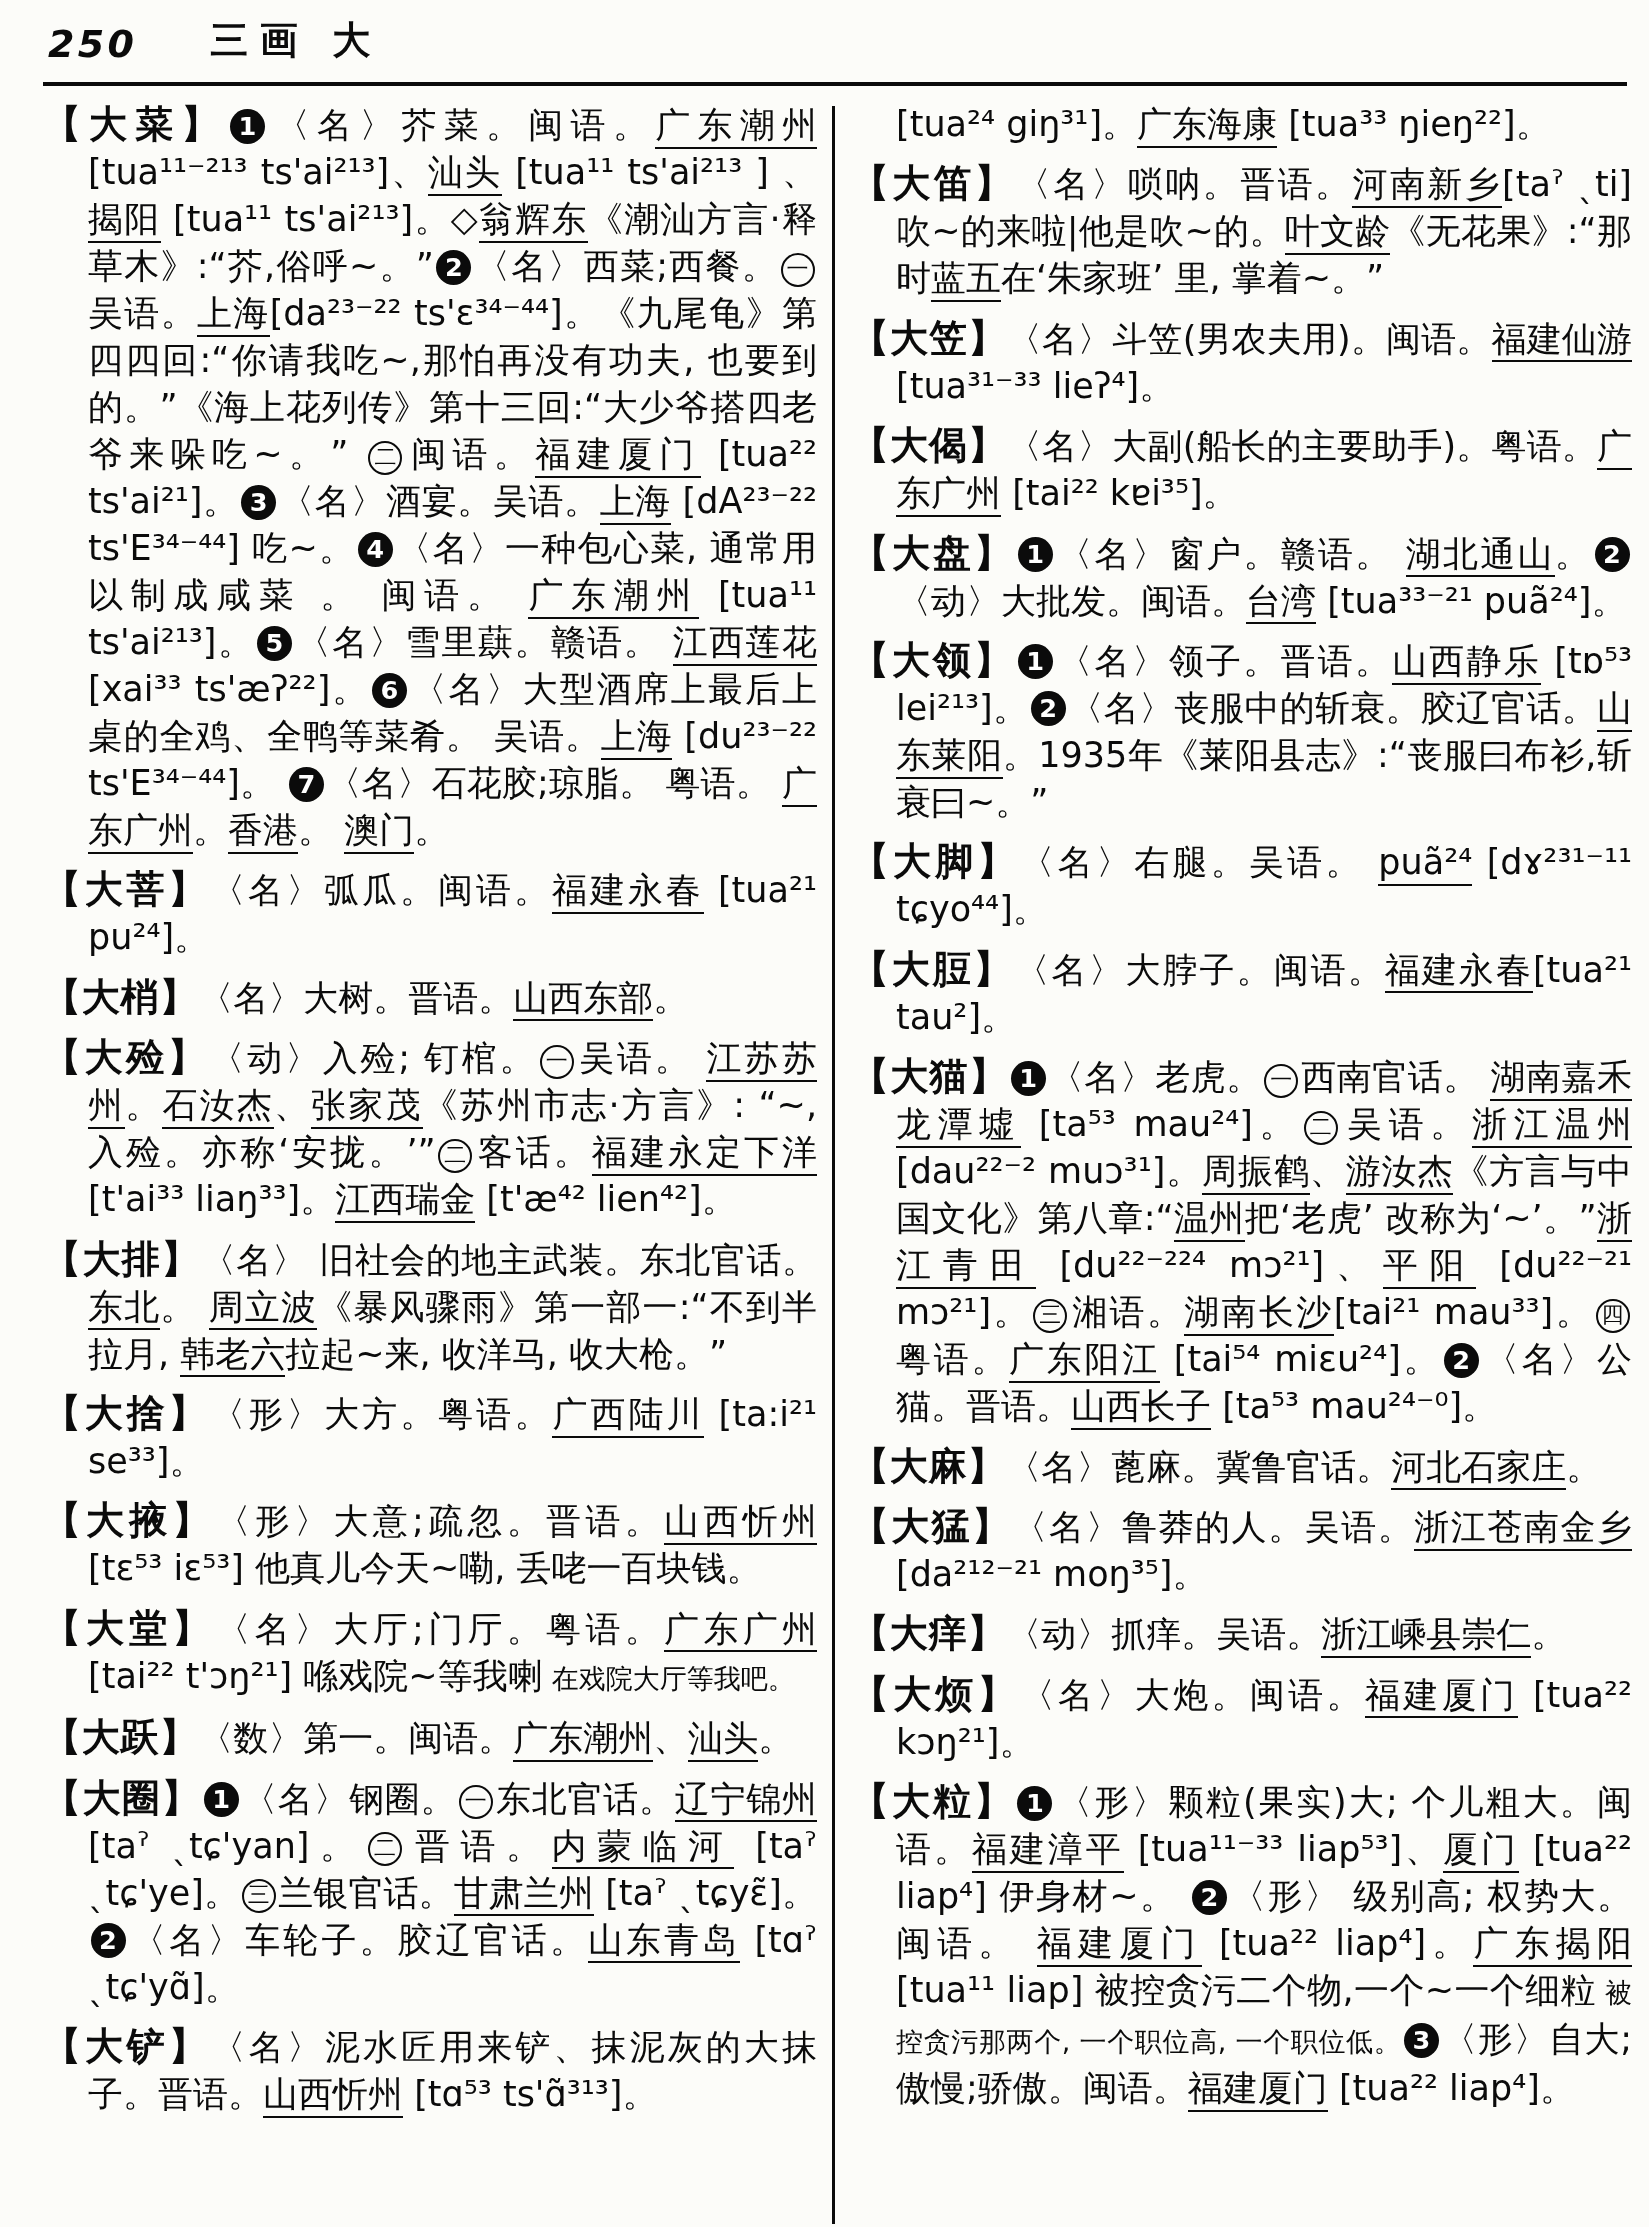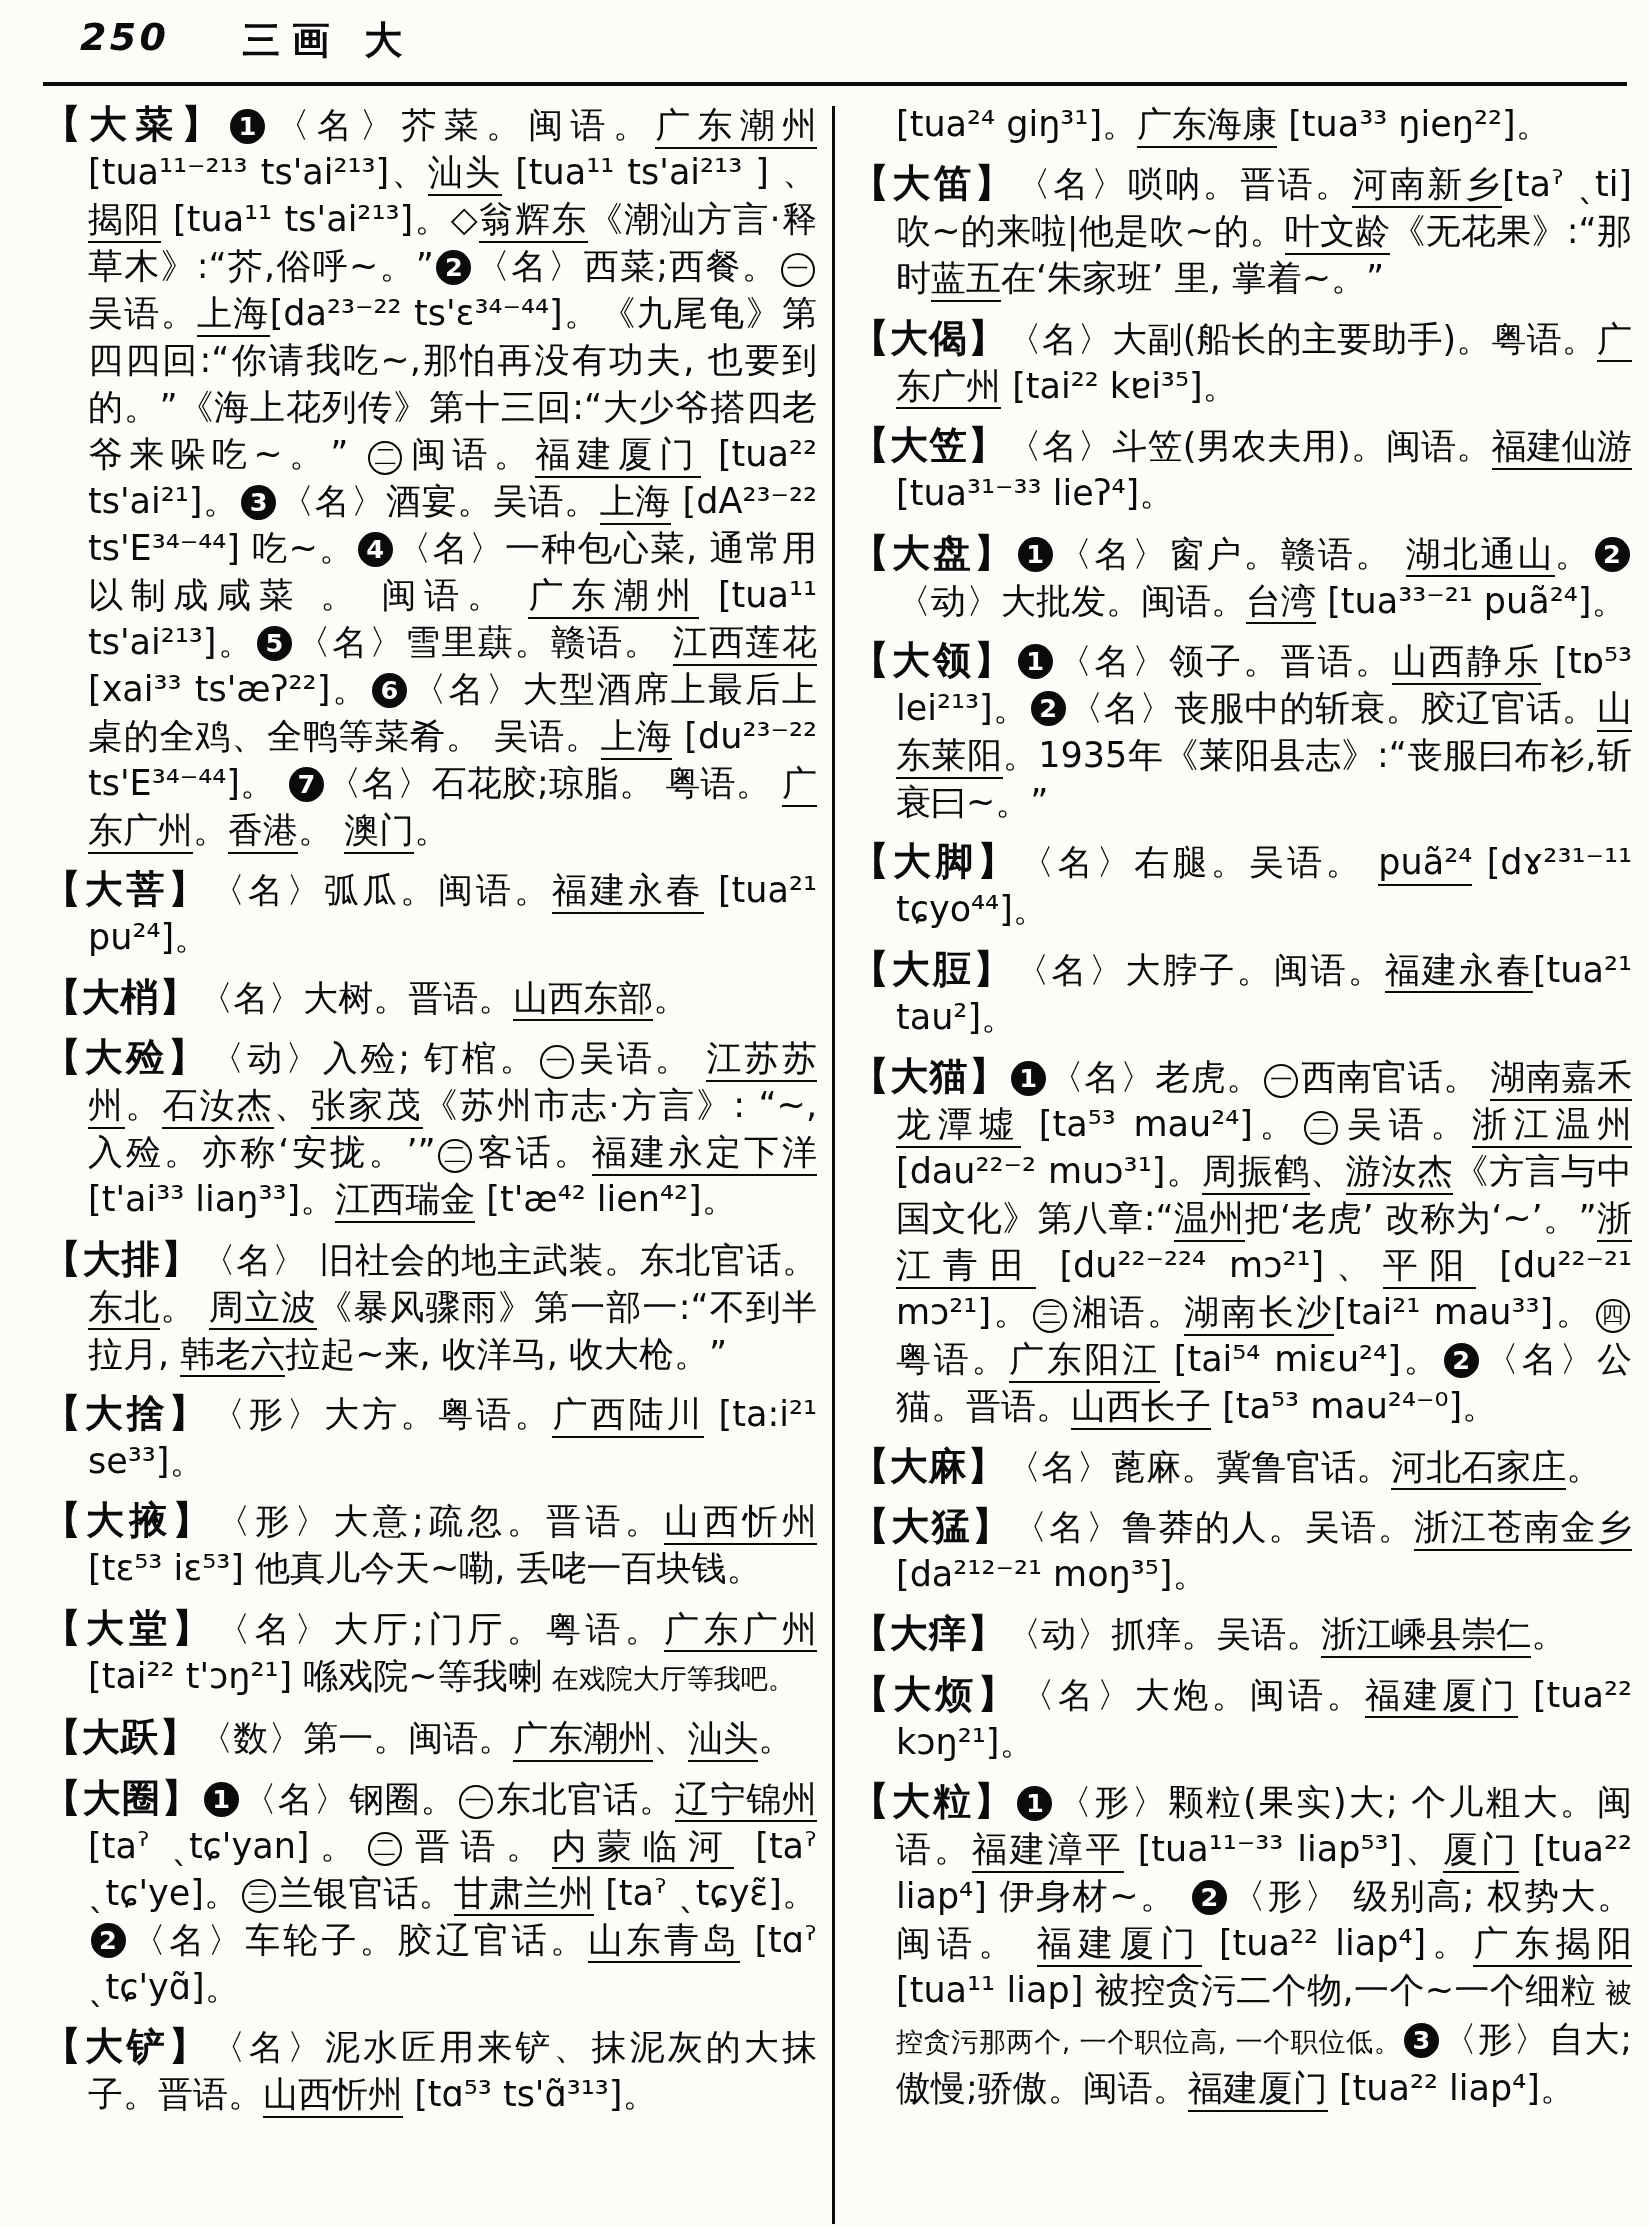--- a/index.html
+++ b/index.html
@@ -5,23 +5,23 @@
   html,body{margin:0;padding:0;background:#d8d5cd;}
   .page{
     position:relative;
     width:1650px;height:2227px;
     background:#fcfcf9;
     color:#0b0b0b;
     font-family:"DejaVu Sans","Liberation Sans",sans-serif;
     overflow:hidden;
   }
   .pg-header{
-    position:absolute;top:15px;left:80px;right:33px;
+    position:absolute;top:15px;left:48px;right:33px;
     font-size:38px;font-weight:700;
-    display:flex;align-items:flex-start;
+    display:flex;align-items:flex-end;
   }
   .pg-num{font-style:italic;letter-spacing:3.3px;}
   .pg-section{margin-left:73px;letter-spacing:11.5px;}
   .pg-radical{margin-left:23px;}
   .pg-rule{
     position:absolute;left:43px;right:23px;top:82px;height:4.1px;
     background:#0b0b0b;
   }
   .cols{
     position:absolute;top:101px;left:43px;right:18px;bottom:3.3px;
@@ -76,22 +76,22 @@
         <p class="entry"><span class="head">【大掖】</span><span class="body">〈形〉大意;疏忽。晋语。<span class="u">山西忻州</span> [tɛ⁵³ iɛ⁵³] 他真儿今天~嘞, 丢咾一百块钱。</span></p>
         <p class="entry"><span class="head">【大堂】</span><span class="body">〈名〉大厅;门厅。粤语。<span class="u">广东广州</span>[tai²² t'ɔŋ²¹] 喺戏院~等我喇<span class="sm">在戏院大厅等我吧。</span></span></p>
         <p class="entry"><span class="head">【大跃】</span><span class="body">〈数〉第一。闽语。<span class="u">广东潮州</span>、<span class="u">汕头</span>。</span></p>
         <p class="entry"><span class="head">【大圈】</span><span class="body"><span class="bn">1</span>〈名〉钢圈。<span class="wn">一</span>东北官话。<span class="u">辽宁锦州</span> [taˀ ˎtɕ'yan]。<span class="wn">二</span>晋语。<span class="u">内蒙临河</span> [taˀ ˎtɕ'ye]。<span class="wn">三</span>兰银官话。<span class="u">甘肃兰州</span> [taˀ ˎtɕyɛ̃]。<span class="bn">2</span>〈名〉车轮子。胶辽官话。<span class="u">山东青岛</span> [tɑˀ ˎtɕ'yɑ̃]。</span></p>
         <p class="entry"><span class="head">【大铲】</span><span class="body">〈名〉泥水匠用来铲、抹泥灰的大抹子。晋语。<span class="u">山西忻州</span> [tɑ⁵³ ts'ɑ̃³¹³]。</span></p>
       </div>
     <div class="col-divider"></div>
     <div class="col right" id="col-right">
         <p class="entry cont"><span class="body">[tua²⁴ giŋ³¹]。<span class="u">广东海康</span> [tua³³ ŋieŋ²²]。</span></p>
         <p class="entry"><span class="head">【大笛】</span><span class="body">〈名〉唢呐。晋语。<span class="u">河南新乡</span>[taˀ ˎti] 吹~的来啦|他是吹~的。<span class="u">叶文龄</span>《无花果》:“那时<span class="u">蓝五</span>在‘朱家班’ 里, 掌着~。”</span></p>
+        <p class="entry"><span class="head">【大笠】</span><span class="body">〈名〉斗笠(男农夫用)。闽语。<span class="u">福建仙游</span>[tua³¹⁻³³ lieʔ⁴]。</span></p>
         <p class="entry"><span class="head">【大偈】</span><span class="body">〈名〉大副(船长的主要助手)。粤语。<span class="u">广东广州</span> [tai²² kɐi³⁵]。</span></p>
-        <p class="entry"><span class="head">【大笠】</span><span class="body">〈名〉斗笠(男农夫用)。闽语。<span class="u">福建仙游</span>[tua³¹⁻³³ lieʔ⁴]。</span></p>
         <p class="entry"><span class="head">【大盘】</span><span class="body"><span class="bn">1</span>〈名〉窗户。赣语。 <span class="u">湖北通山</span>。<span class="bn">2</span>〈动〉大批发。闽语。<span class="u">台湾</span> [tua³³⁻²¹ puã²⁴]。</span></p>
         <p class="entry"><span class="head">【大领】</span><span class="body"><span class="bn">1</span>〈名〉领子。晋语。<span class="u">山西静乐</span> [tɒ⁵³ lei²¹³]。<span class="bn">2</span>〈名〉丧服中的斩衰。胶辽官话。<span class="u">山东莱阳</span>。1935年《莱阳县志》:“丧服曰布衫,斩衰曰~。”</span></p>
         <p class="entry"><span class="head">【大脚】</span><span class="body">〈名〉右腿。吴语。 <span class="u">puã²⁴</span> [dɤ²³¹⁻¹¹ tɕyo⁴⁴]。</span></p>
         <p class="entry"><span class="head">【大脰】</span><span class="body">〈名〉大脖子。闽语。<span class="u">福建永春</span>[tua²¹ tau²]。</span></p>
         <p class="entry"><span class="head">【大猫】</span><span class="body"><span class="bn">1</span>〈名〉老虎。<span class="wn">一</span>西南官话。 <span class="u">湖南嘉禾龙潭墟</span> [ta⁵³ mau²⁴]。<span class="wn">二</span>吴语。<span class="u">浙江温州</span>[dau²²⁻² muɔ³¹]。<span class="u">周振鹤</span>、<span class="u">游汝杰</span>《方言与中国文化》第八章:“<span class="u">温州</span>把‘老虎’ 改称为‘~’。”<span class="u">浙江青田</span> [du²²⁻²²⁴ mɔ²¹]、<span class="u">平阳</span> [du²²⁻²¹ mɔ²¹]。<span class="wn">三</span>湘语。<span class="u">湖南长沙</span>[tai²¹ mau³³]。<span class="wn">四</span>粤语。<span class="u">广东阳江</span> [tai⁵⁴ miɛu²⁴]。<span class="bn">2</span>〈名〉公猫。晋语。<span class="u">山西长子</span> [ta⁵³ mau²⁴⁻⁰]。</span></p>
         <p class="entry"><span class="head">【大麻】</span><span class="body">〈名〉蓖麻。冀鲁官话。<span class="u">河北石家庄</span>。</span></p>
         <p class="entry"><span class="head">【大猛】</span><span class="body">〈名〉鲁莽的人。吴语。<span class="u">浙江苍南金乡</span>[da²¹²⁻²¹ moŋ³⁵]。</span></p>
         <p class="entry"><span class="head">【大痒】</span><span class="body">〈动〉抓痒。吴语。<span class="u">浙江嵊县崇仁</span>。</span></p>
         <p class="entry"><span class="head">【大烦】</span><span class="body">〈名〉大炮。闽语。<span class="u">福建厦门</span> [tua²² kɔŋ²¹]。</span></p>
         <p class="entry"><span class="head">【大粒】</span><span class="body"><span class="bn">1</span>〈形〉颗粒(果实)大; 个儿粗大。闽语。<span class="u">福建漳平</span> [tua¹¹⁻³³ liap⁵³]、<span class="u">厦门</span> [tua²² liap⁴] 伊身材~。 <span class="bn">2</span>〈形〉 级别高; 权势大。 闽语。 <span class="u">福建厦门</span> [tua²² liap⁴]。<span class="u">广东揭阳</span> [tua¹¹ liap] 被控贪污二个物,一个~一个细粒<span class="sm">被控贪污那两个, 一个职位高, 一个职位低。</span><span class="bn">3</span>〈形〉自大;傲慢;骄傲。闽语。<span class="u">福建厦门</span> [tua²² liap⁴]。</span></p>

